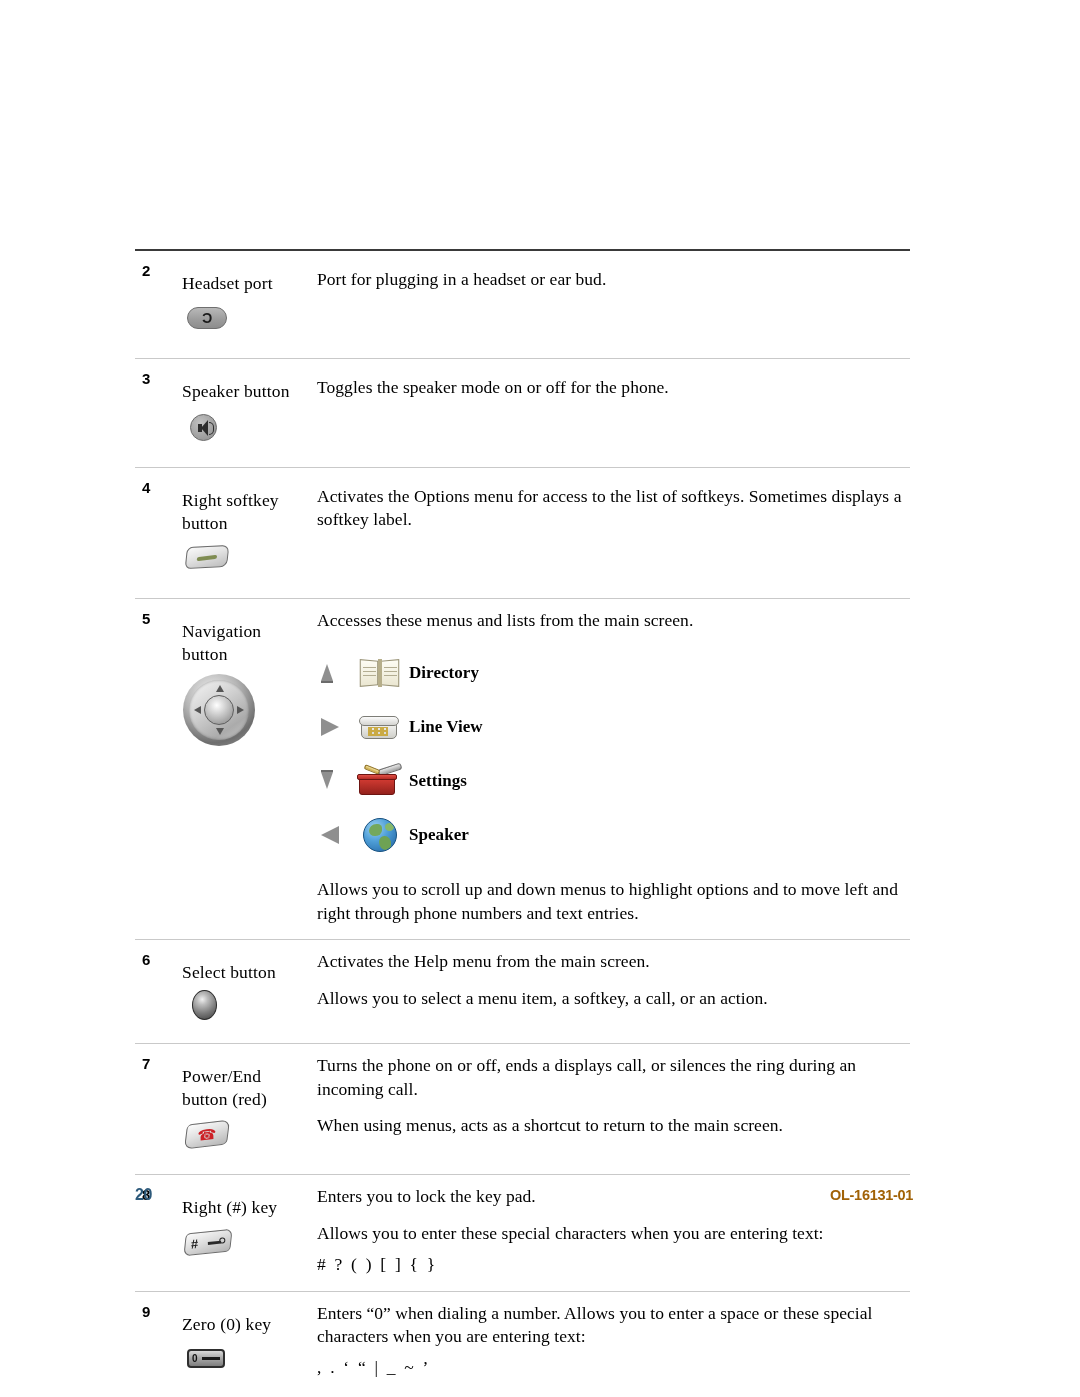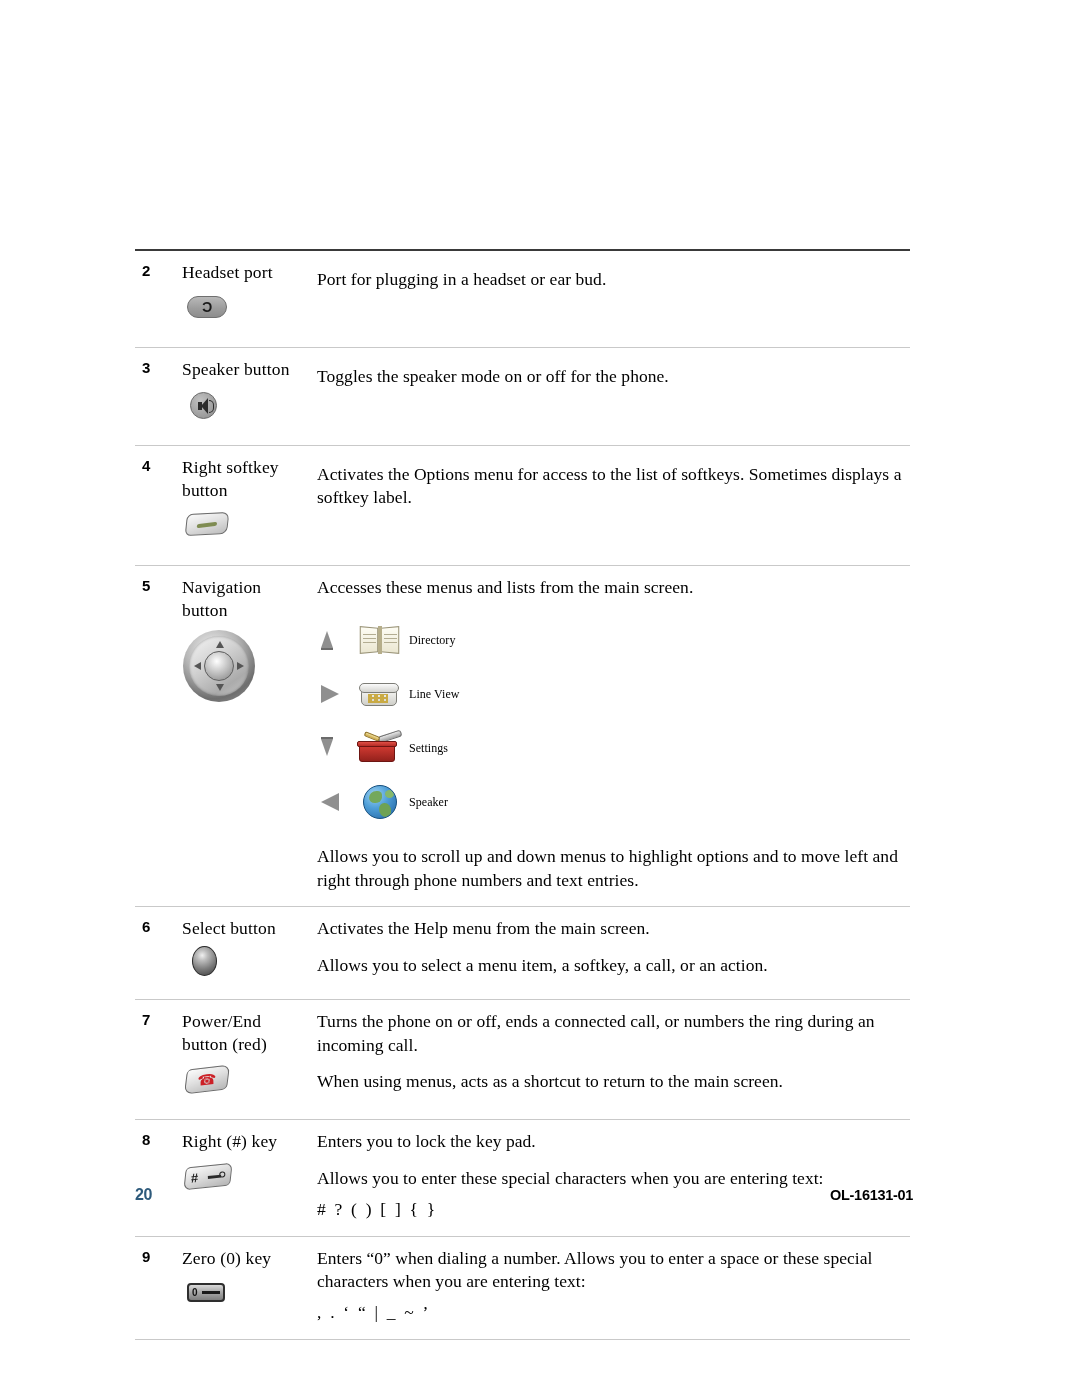--- a/index.html
+++ b/index.html
@@ -72,21 +72,21 @@
     font-size: 17.5px;
     line-height: 1.36;
     padding: 10px 4px 14px 11px !important;
     letter-spacing: 0.05px;
   }
   .cell-desc p {
     margin: 0 0 13px 0;
   }
   .cell-desc p:last-child { margin-bottom: 0; margin-top: 7px; }
 
-  .name-label { display: block; }
+  .name-label { display: block; margin-top: 11px; }
 
   
   .icon-slot {
     margin-top: 9px;
     height: 40px;
     position: relative;
   }
   .icon-slot.nav { height: 86px; margin-top: 7px; }
   .icon-slot.select { height: 40px; margin-top: 4px; }
 
@@ -310,22 +310,23 @@
     padding-left: 4px;
   }
   .menu-icon {
     width: 58px;
     flex: 0 0 58px;
     display: flex;
     align-items: center;
     justify-content: center;
   }
   .menu-text {
-    font-size: 12px;
+    font-size: 17px;
     line-height: 1.2;
+    font-weight: bold;
   }
 
   
   .arw { display: block; }
   .arw-up {
     width: 0; height: 0;
     border-left: 6px solid transparent;
     border-right: 6px solid transparent;
     border-bottom: 17px solid #8f8f8f;
     position: relative;
@@ -506,21 +507,21 @@
     font-size: 16px;
     color: #2d5a7b;
     letter-spacing: -0.5px;
   }
   .footer .doc-id {
     position: absolute;
     right: 167px; top: 1px;
     font-family: "Liberation Sans", sans-serif;
     font-weight: bold;
     font-size: 14.5px;
-    color: #000000;
+    color: #a16207;
     letter-spacing: -0.3px;
   }
 </style>
 </head>
 <body>
 
 <div class="page">
 
   <table class="spec-table">
     <colgroup>
@@ -680,21 +681,21 @@
         <td class="cell-num">7</td>
         <td class="cell-name">
           <span class="name-label">Power/End button (red)</span>
           <div class="icon-slot">
             <div class="ic-power">
               <span class="handset">☎</span>
             </div>
           </div>
         </td>
         <td class="cell-desc">
-          <p>Turns the phone on or off, ends a connected call, or numbers the ring during an incoming call.</p>
+          <p>Turns the phone on or off, ends a displays call, or silences the ring during an incoming call.</p>
           <p>When using menus, acts as a shortcut to return to the main screen.</p>
         </td>
       </tr>
 
       <tr class="row-sep">
         <td class="cell-num">8</td>
         <td class="cell-name">
           <span class="name-label">Right (#) key</span>
           <div class="icon-slot">
             <div class="ic-pound">

